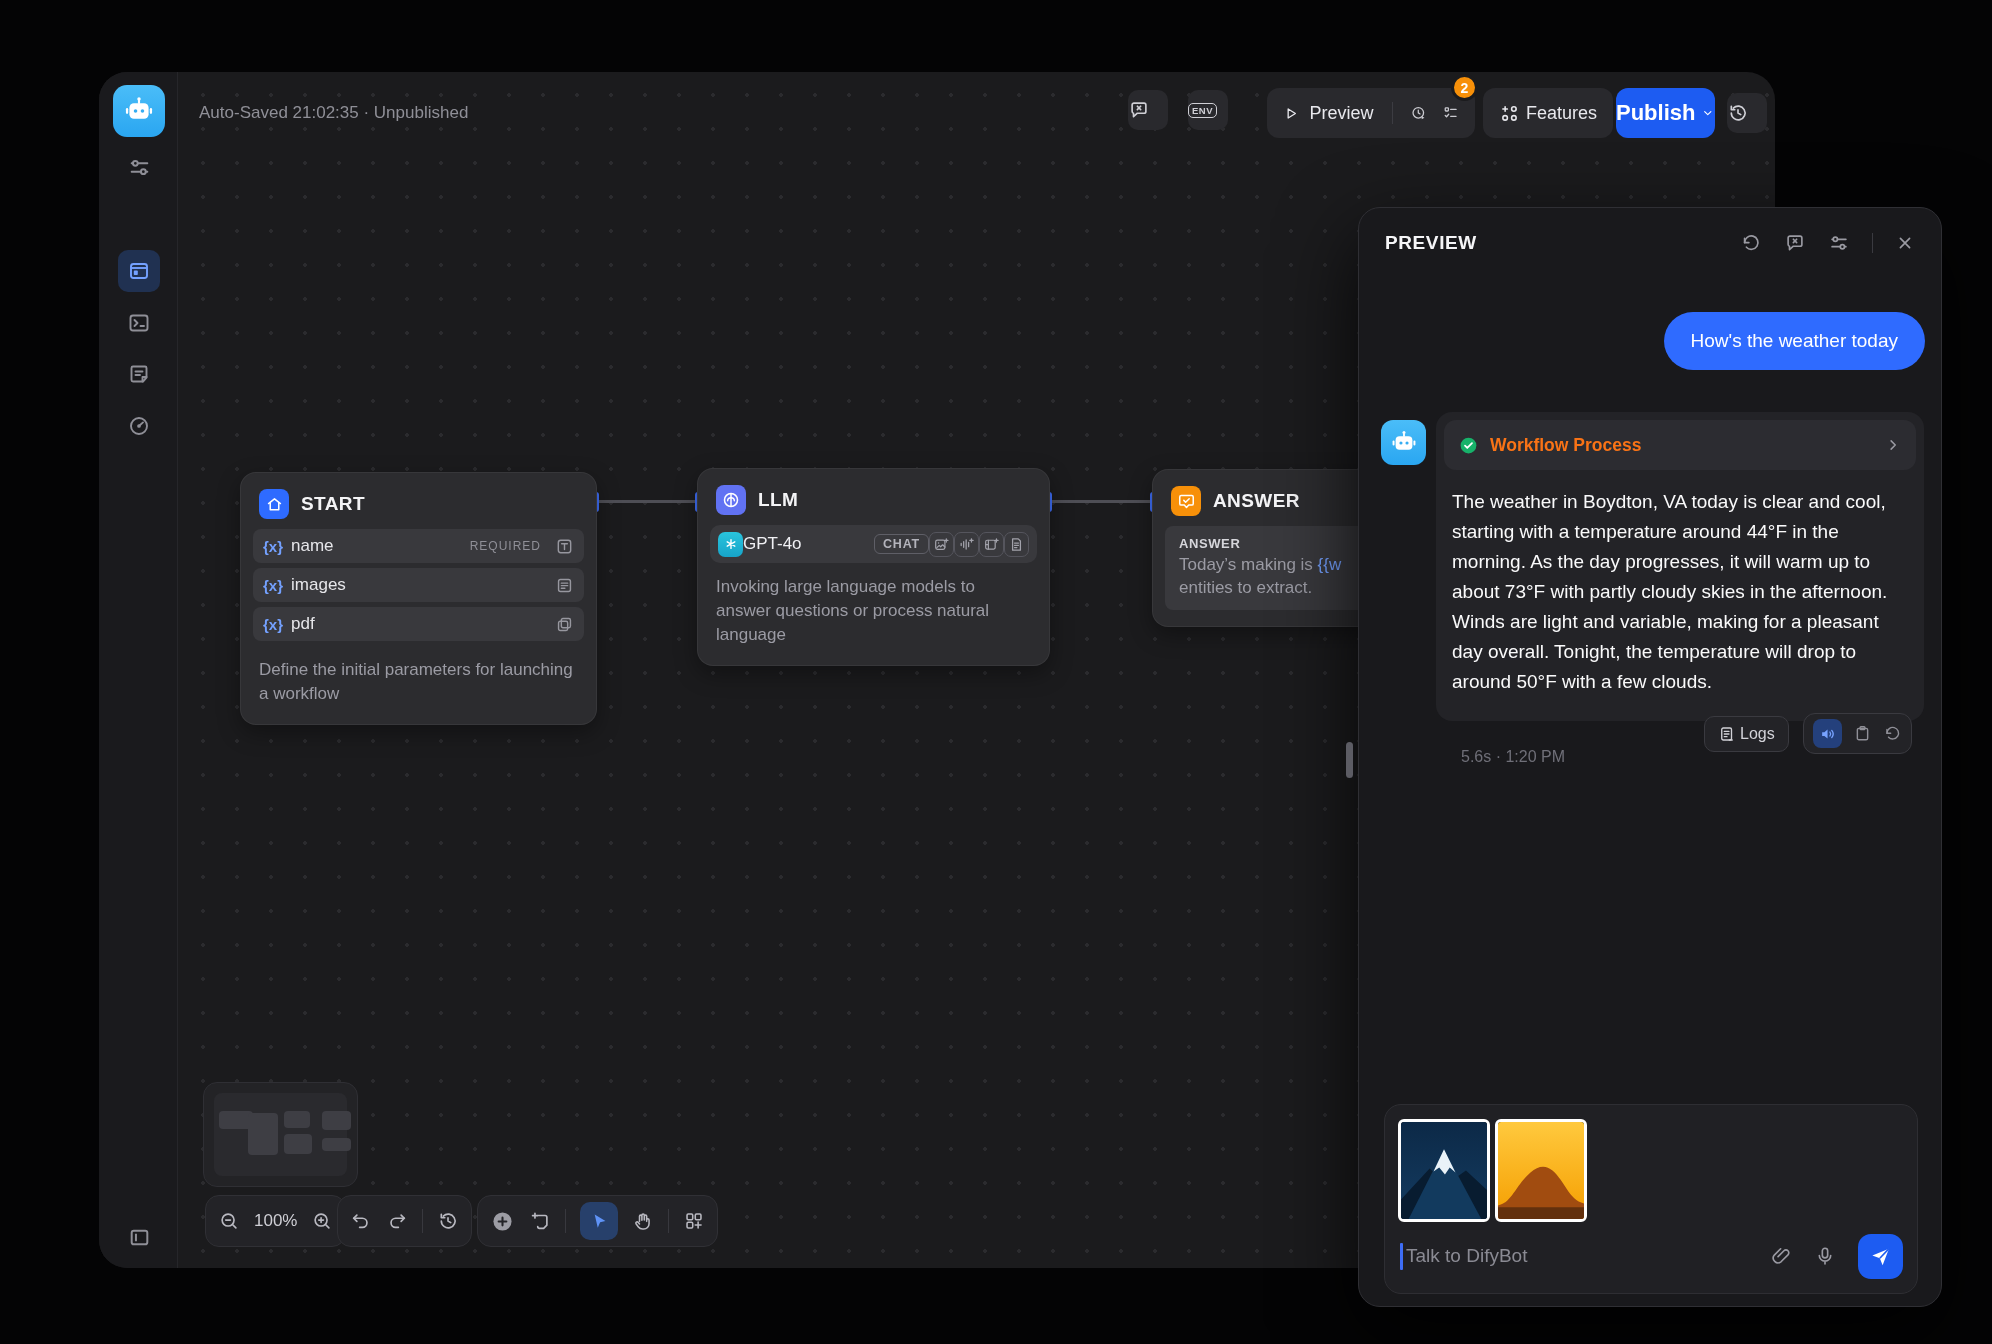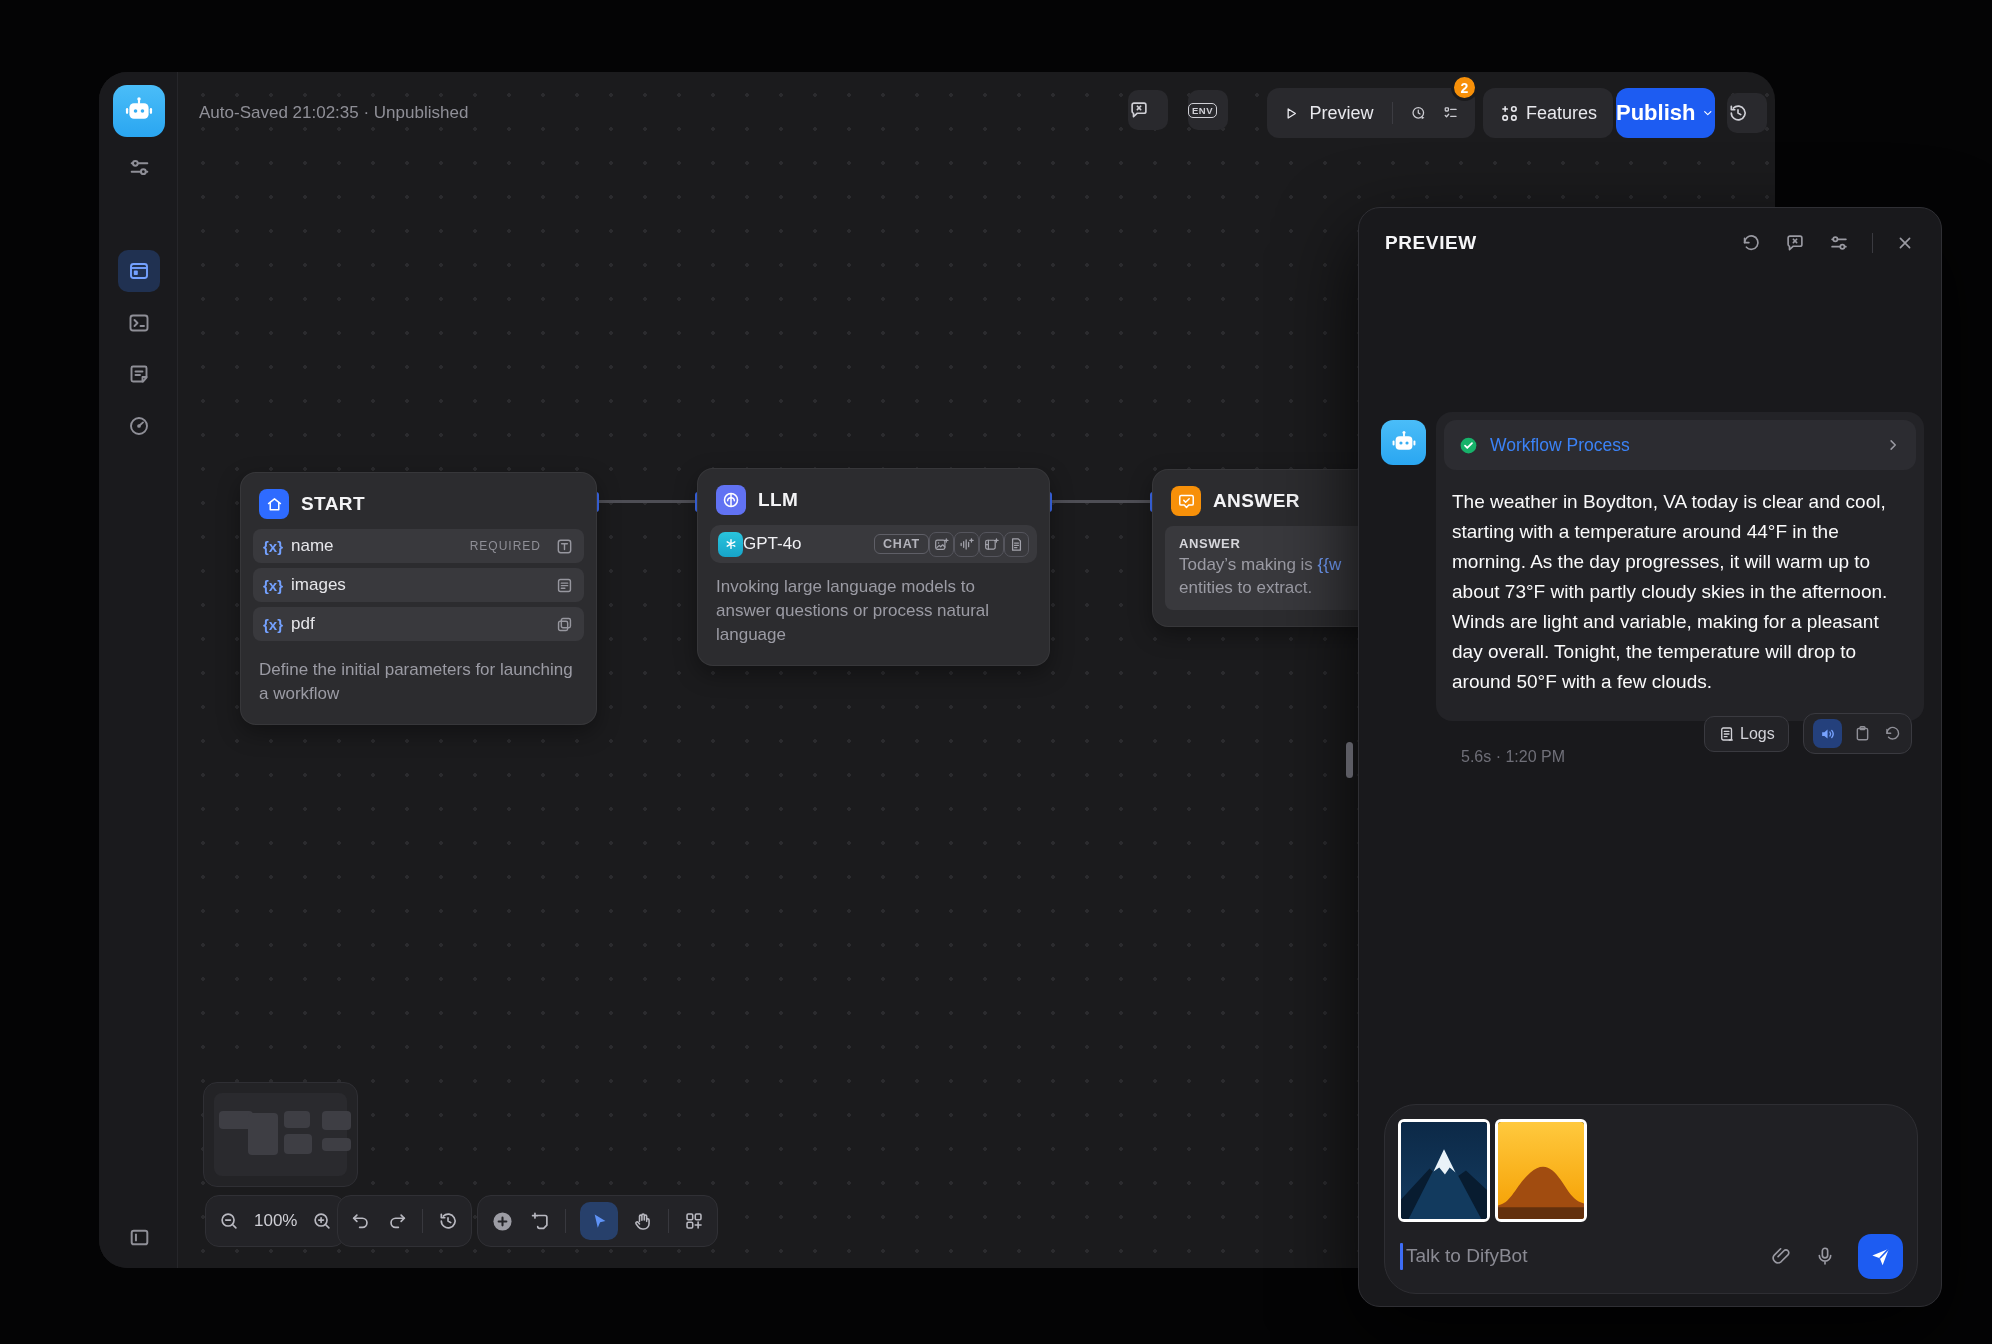--- a/index.html
+++ b/index.html
@@ -99,33 +99,33 @@
   #panel-head .sep { width:1px; height:20px; background:#3a3a40; }
   #bubble { position:absolute; right:16px; top:104px; height:58px; background:#2f6bff; color:#fff;
             border-radius:29px; display:flex; align-items:center; padding:0 27px; font-size:19px; }
   #bot-avatar { position:absolute; left:22px; top:212px; width:45px; height:45px; border-radius:12px;
                 background:linear-gradient(180deg,#4abdf8,#2aa6f1); --eye:#35adf3;
                 display:flex; align-items:center; justify-content:center; }
   #card { position:absolute; left:77px; top:204px; width:488px; background:#232327; border-radius:16px;
           padding:8px 8px 24px; }
   #proc-pill { height:50px; background:#2c2c31; border-radius:12px; display:flex; align-items:center;
                gap:11px; padding:0 14px; }
-  #proc-label { flex:1; font-size:17.5px; font-weight:400; color:#3b82f6; }
+  #proc-label { flex:1; font-size:17.5px; font-weight:700; color:#f97316; }
   #msg { margin:17px 8px 0; width:456px; font-size:19px; line-height:30px; color:#fafafb; }
   #logs-btn { position:absolute; left:345px; top:508px; height:36px; display:flex; align-items:center;
               gap:4px; padding:0 13px; background:#232327; border:1px solid #3a3a40; border-radius:10px;
               color:#d2d2d8; font-size:16px; }
   #act-pill { position:absolute; left:444px; top:505px; height:41px; display:flex; align-items:center;
               gap:11px; padding:0 9px; background:#232327; border:1px solid #3a3a40; border-radius:12px;
               color:#8f8f97; }
   #spk { width:29px; height:29px; border-radius:8px; background:#24407c; color:#78a3ff;
          display:flex; align-items:center; justify-content:center; }
   #meta { position:absolute; left:102px; top:540px; font-size:16px; color:#6f6f78; }
   #input-box { position:absolute; left:25px; top:896px; width:534px; height:190px; background:#202024;
-               border:1px solid #2e2e33; border-radius:32px; padding:14px; }
+               border:1px solid #2e2e33; border-radius:17px; padding:14px; }
   .thumb { position:absolute; top:14px; width:92px; height:103px; border:3px solid #fff; border-radius:6px;
            overflow:hidden; background:#000; }
   #thumb-1 { left:13px; } #thumb-2 { left:110px; }
   #input-row { position:absolute; left:15px; right:14px; bottom:11px; height:52px; display:flex;
                align-items:center; gap:22px; }
   #caret { width:3px; height:27px; background:#3e6df5; border-radius:1px; margin-right:-19px; }
   #chat-input { flex:1; background:transparent; border:0; outline:0; color:#e5e5ea; font-size:19px; }
   #chat-input::placeholder { color:#8a8a93; }
   #send-btn { width:45px; height:45px; border-radius:13px; background:#1d5cf2; color:#fff;
               display:flex; align-items:center; justify-content:center; }
@@ -577,20 +577,21 @@
       </svg>
     <svg width="22" height="22">
         <use href="#i-sliders"></use>
       </svg>
     <span class="sep"></span>
     <svg width="20" height="20">
         <use href="#i-close"></use>
       </svg>
   </div>
 
+  <div id="bubble">How's the weather today</div>
 
   <div id="bot-avatar">
     <svg width="28" height="28" color="#fff">
         <use href="#i-robot"></use>
       </svg>
   </div>
   <div id="card">
     <div id="proc-pill">
       <svg width="21" height="21" color="#17b26a">
           <use href="#i-check-circle"></use>

